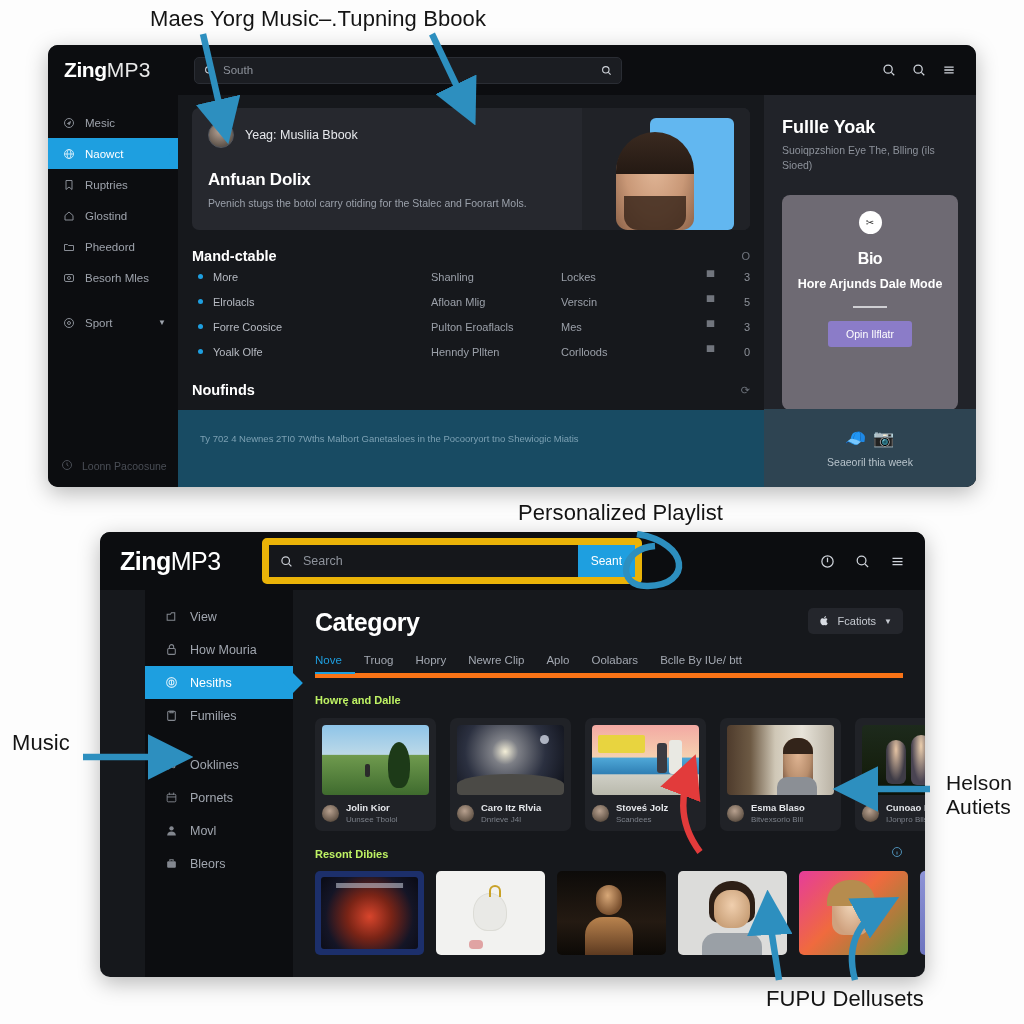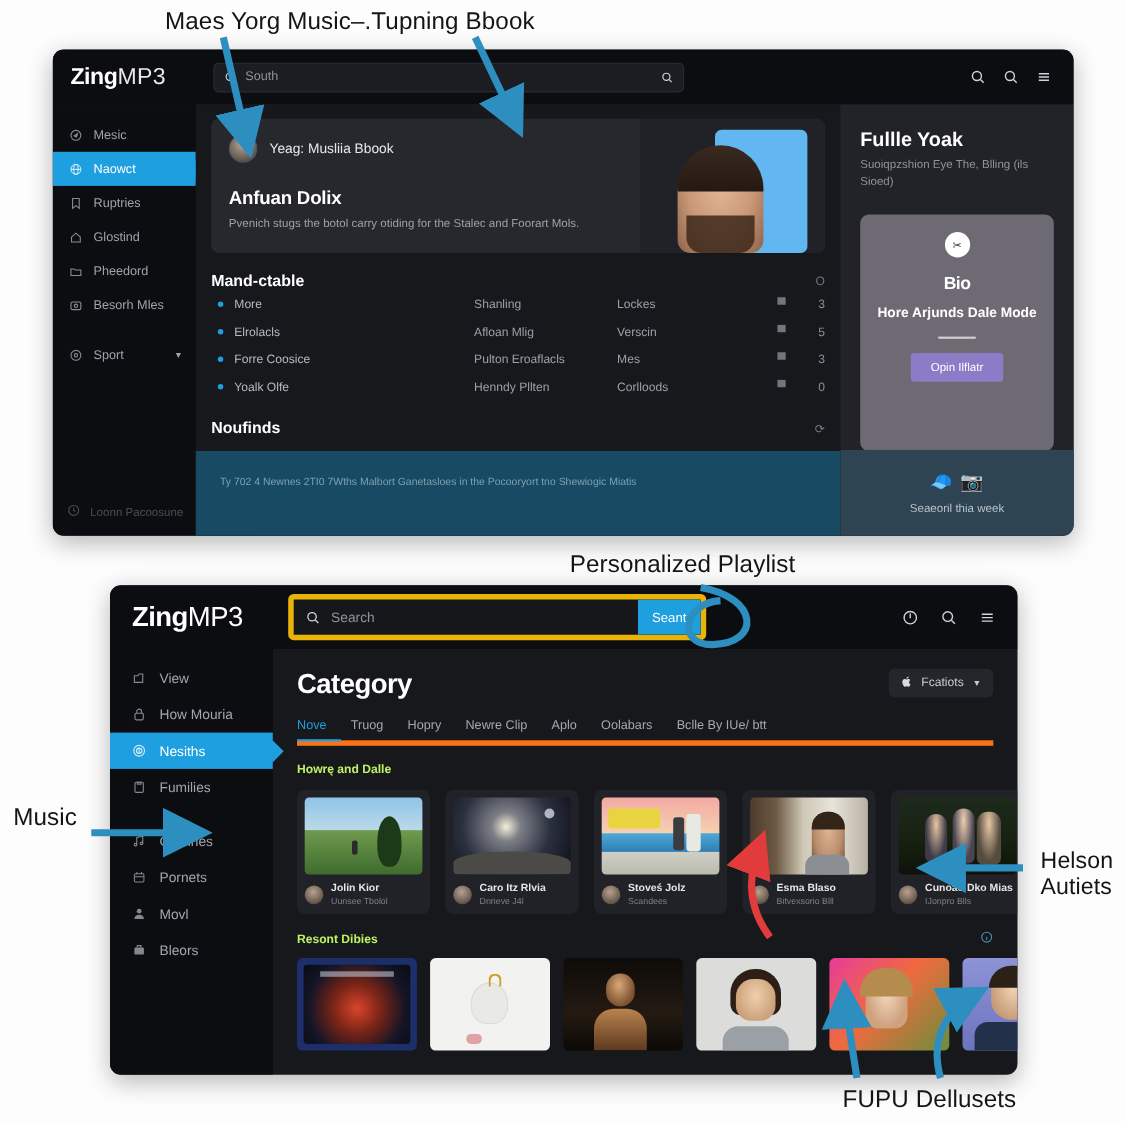--- a/index.html
+++ b/index.html
@@ -179,31 +179,31 @@
     width: 825px; height: 445px;
     background: #16181c; border-radius: 10px; overflow: hidden;
     box-shadow: 0 6px 22px rgba(0,0,0,.28);
     display: flex; flex-direction: column;
     z-index: 10;
   }
   .w2-top { height: 58px; background: #0c0d10; display: flex; align-items: center; padding: 0 20px; flex-shrink: 0;}
   .brand2 { font-size: 25px; font-weight: 700; color: #fff; letter-spacing: -.5px; width: 142px; }
   .brand2 .mp3 { font-weight: 400; }
   .w2-search {
-    flex: 0 0 380px; height: 31px; background: #15171b; border: 5px solid #eab308; border-radius: 5px;
+    flex: 0 0 380px; height: 31px; background: #15171b; border: 7px solid #eab308; border-radius: 5px;
     display: flex; align-items: center; padding: 16px 11px; gap: 10px; position: relative; overflow:hidden;
   }
   .w2-search .ph { color: #8e939c; font-size: 12.5px; }
   .w2-searchbtn {
     position:absolute; right:0; top:0; height:100%; background: #1e9fe0; color:#fff;
     font-size: 12px; display: flex; align-items: center; padding: 0 13px; border: none;
   }
   .w2-icons { margin-left: auto; display: flex; gap: 20px; align-items: center; }
 
-  .w2-body { flex: 1; display: flex; min-height: 0; }
+  .w2-body { flex: 1; display: flex; min-height: 0; padding-left: 45px; }
   .w2-side { width: 148px; background: #0c0d10; flex-shrink: 0; padding-top: 10px; }
   .s2item {
     height: 33px; display: flex; align-items: center; gap: 11px; padding-left: 18px;
     color: #a1a6af; font-size: 12.5px; position: relative;
   }
   .s2item.active { background: #1e9fe0; color: #fff; }
   .s2item.active::after{
     content:""; position:absolute; right:-7px; top:50%;
     width:14px;height:14px;background:#1e9fe0;transform:translateY(-50%) rotate(45deg);
   }

